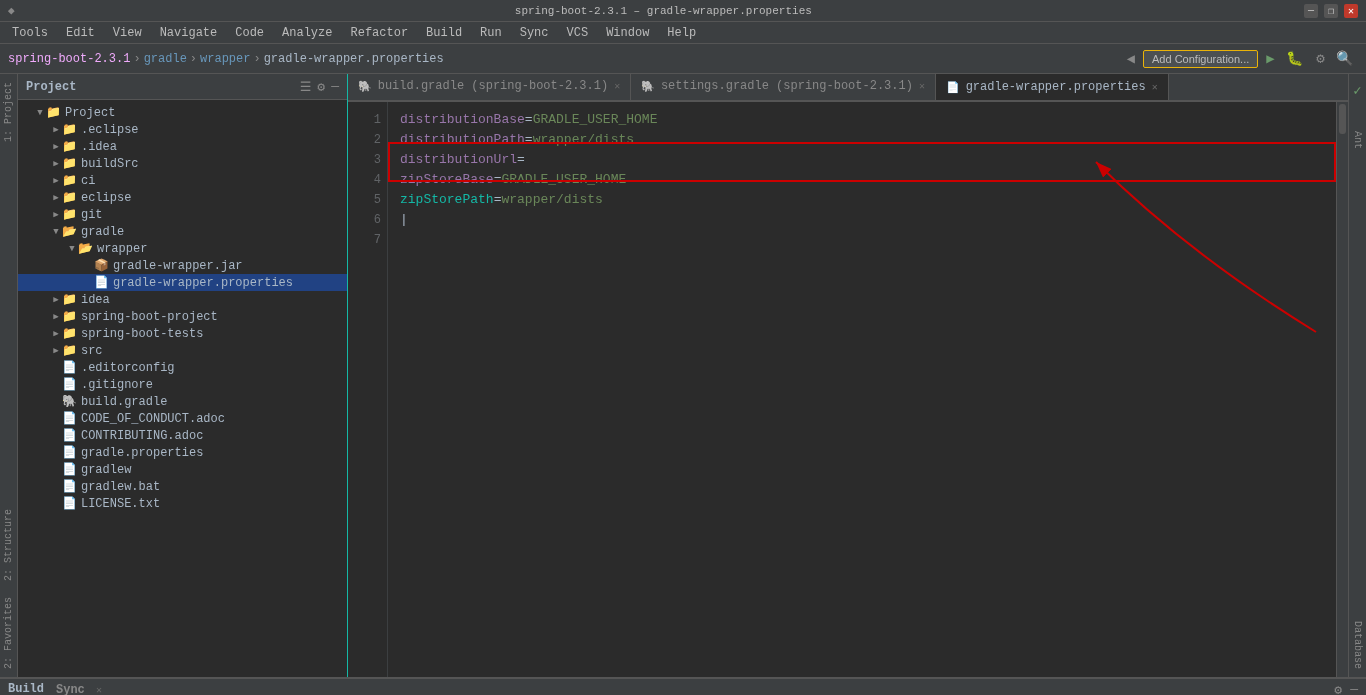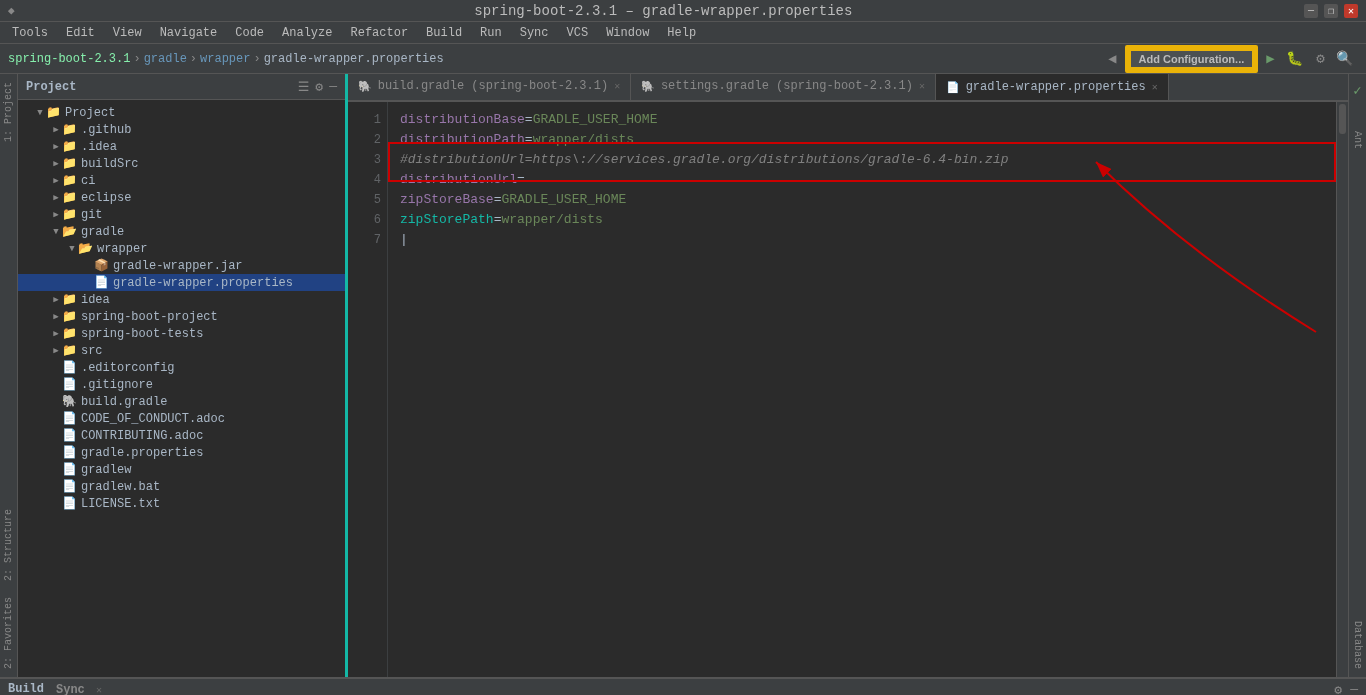--- a/index.html
+++ b/index.html
@@ -18,21 +18,21 @@
       background: #3c3f41;
       height: 22px;
       display: flex;
       align-items: center;
       justify-content: space-between;
       padding: 0 8px;
       border-bottom: 1px solid #555;
     }
     #title-bar .title {
       color: #bbb;
-      font-size: 14px;
+      font-size: 11px;
       flex: 1;
       text-align: center;
     }
     #title-bar .win-controls {
       display: flex;
       gap: 6px;
     }
     #title-bar .win-btn {
       width: 14px; height: 14px;
       border-radius: 2px;
@@ -83,22 +83,21 @@
       background: #4c5052;
       border: 1px solid #666;
       color: #bbb;
       padding: 2px 8px;
       font-size: 11px;
       cursor: pointer;
       border-radius: 2px;
     }
     .toolbar-btn.add-config {
       background: #4c5052;
-      border: 6px solid #eab308;
-      font-weight: bold;
+      border: 1px solid #eab308;
     }
     .toolbar-icon {
       color: #888;
       font-size: 14px;
       cursor: pointer;
       padding: 2px 4px;
     }
 
     
     #main {
@@ -122,21 +121,21 @@
       color: #888;
       padding: 8px 2px;
       cursor: pointer;
       white-space: nowrap;
     }
 
     
     #project-panel {
       width: 330px;
       background: #2b2b2b;
-      border-right: 3px solid #14b8a6;
+      border-right: 1px solid #14b8a6;
       display: flex;
       flex-direction: column;
       overflow: hidden;
     }
     #project-header {
       background: #3c3f41;
       padding: 4px 8px;
       display: flex;
       align-items: center;
       justify-content: space-between;
@@ -359,21 +358,21 @@
   <span class="menu-item">Build</span>
   <span class="menu-item">Run</span>
   <span class="menu-item">Sync</span>
   <span class="menu-item">VCS</span>
   <span class="menu-item">Window</span>
   <span class="menu-item">Help</span>
 </div>
 
 <div id="toolbar">
   <div class="breadcrumb">
-    <span style="color:#86efac;cursor:pointer;">spring-boot-2.3.1</span>
+    <span style="color:#f0abfc;cursor:pointer;">spring-boot-2.3.1</span>
     <span class="sep">›</span>
     <span style="color:#6897bb;cursor:pointer;">gradle</span>
     <span class="sep">›</span>
     <span style="color:#6897bb;cursor:pointer;">wrapper</span>
     <span class="sep">›</span>
     <span style="color:#a9b7c6;">gradle-wrapper.properties</span>
   </div>
   <span class="toolbar-icon">◀</span>
   <button class="toolbar-btn add-config">Add Configuration...</button>
   <span class="toolbar-icon" style="color:#6a9a6a;">▶</span>
@@ -406,21 +405,21 @@
         <span class="tree-arrow">▼</span>
         <span class="tree-icon icon-folder">📁</span>
         <span class="tree-label">Project</span>
       </div>
 
       <div class="tree-item">
         <span class="tree-indent"></span>
           <span class="tree-indent"></span>
         <span class="tree-arrow">▶</span>
         <span class="tree-icon icon-folder" style="color:#888;">📁</span>
-        <span class="tree-label">.github</span>
+        <span class="tree-label">.eclipse</span>
       </div>
 
       <div class="tree-item">
         <span class="tree-indent"></span>
           <span class="tree-indent"></span>
         <span class="tree-arrow">▶</span>
         <span class="tree-icon icon-folder" style="color:#888;">📁</span>
         <span class="tree-label">.idea</span>
       </div>
 
@@ -631,23 +630,20 @@
       </div>
       <div id="code-area" style="position:relative;">
 
         <div style="position:absolute; top:40px; left:0; right:0; height:40px; border:2px solid #cc0000; pointer-events:none; z-index:1;"></div>
 
         <div class="code-line">
           <span style="color:#9876aa;">distributionBase</span><span style="color:#a9b7c6;">=</span><span style="color:#6a8759;">GRADLE_USER_HOME</span>
         </div>
         <div class="code-line">
           <span style="color:#9876aa;">distributionPath</span><span style="color:#a9b7c6;">=</span><span style="color:#6a8759;">wrapper/dists</span>
-        </div>
-        <div class="code-line">
-          <span style="color:#808080; font-style:italic;">#distributionUrl=https\://services.gradle.org/distributions/gradle-6.4-bin.zip</span>
         </div>
         <div class="code-line">
           <span style="color:#9876aa;">distributionUrl</span><span style="color:#a9b7c6;">=</span>
         </div>
         <div class="code-line">
           <span style="color:#9876aa;">zipStoreBase</span><span style="color:#a9b7c6;">=</span><span style="color:#6a8759;">GRADLE_USER_HOME</span>
         </div>
         <div class="code-line">
           <span style="color:#14b8a6;">zipStorePath</span><span style="color:#a9b7c6;">=</span><span style="color:#6a8759;">wrapper/dists</span>
         </div>

